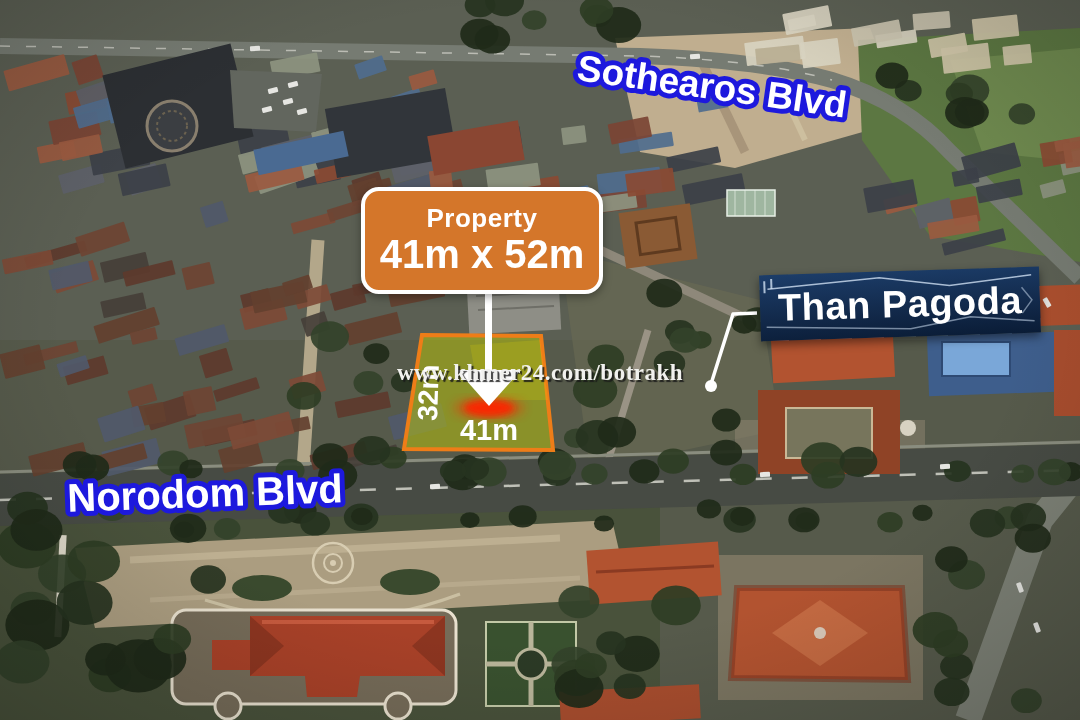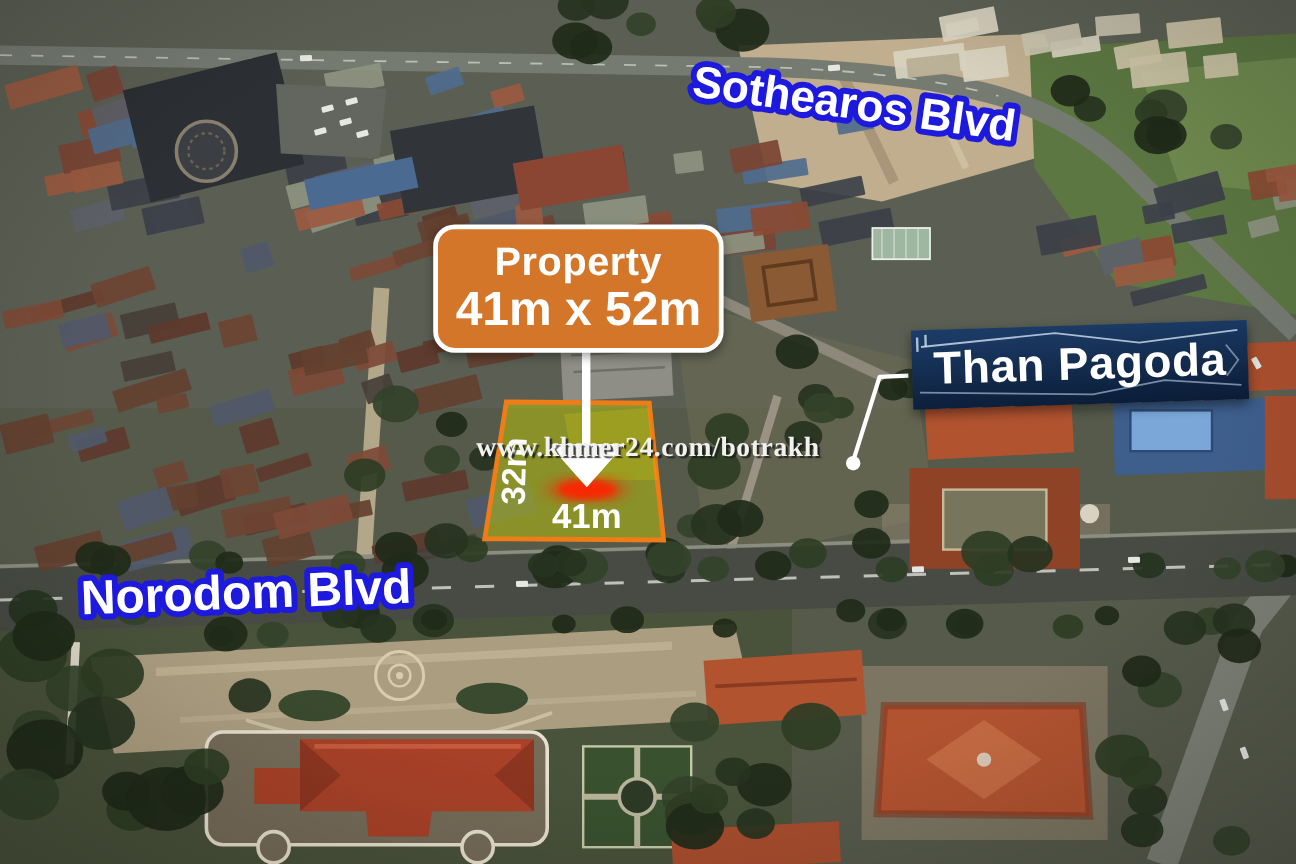--- a/index.html
+++ b/index.html
@@ -5,21 +5,21 @@
   html,body{margin:0;padding:0;background:#1a1a1a}
   .stage{position:relative;width:1080px;height:720px;overflow:hidden;
          font-family:"Liberation Sans",sans-serif;background:#55584a}
   .stage > svg{position:absolute;left:0;top:0}
 
   
   .callout{position:absolute;left:361px;top:187px;width:234px;height:99px;
            background:#d4762a;border:4px solid #fff;border-radius:18px;
            display:flex;flex-direction:column;align-items:center;justify-content:center;
            color:#fff;box-shadow:0 3px 8px rgba(0,0,0,.35);z-index:40}
-  .callout .t1{font-size:33px;font-weight:600;line-height:1.08;letter-spacing:.5px}
+  .callout .t1{font-size:26px;font-weight:600;line-height:1.08;letter-spacing:.5px}
   .callout .t2{font-size:40px;font-weight:800;line-height:1.12}
 
   
   .banner{position:absolute;left:760px;top:271px;width:280px;height:66px;
           background:linear-gradient(178deg,#1c3d69 0%,#12294a 60%,#0a1c36 100%);
           transform:rotate(-1.8deg);display:flex;align-items:center;justify-content:center;
           color:#fff;font-size:38px;font-weight:800;letter-spacing:.5px;
           box-shadow:0 4px 10px rgba(0,0,0,.45);z-index:40}
   .banner svg{position:absolute;left:0;top:0;width:100%;height:100%}
   .banner .lbl{position:relative;z-index:2}

